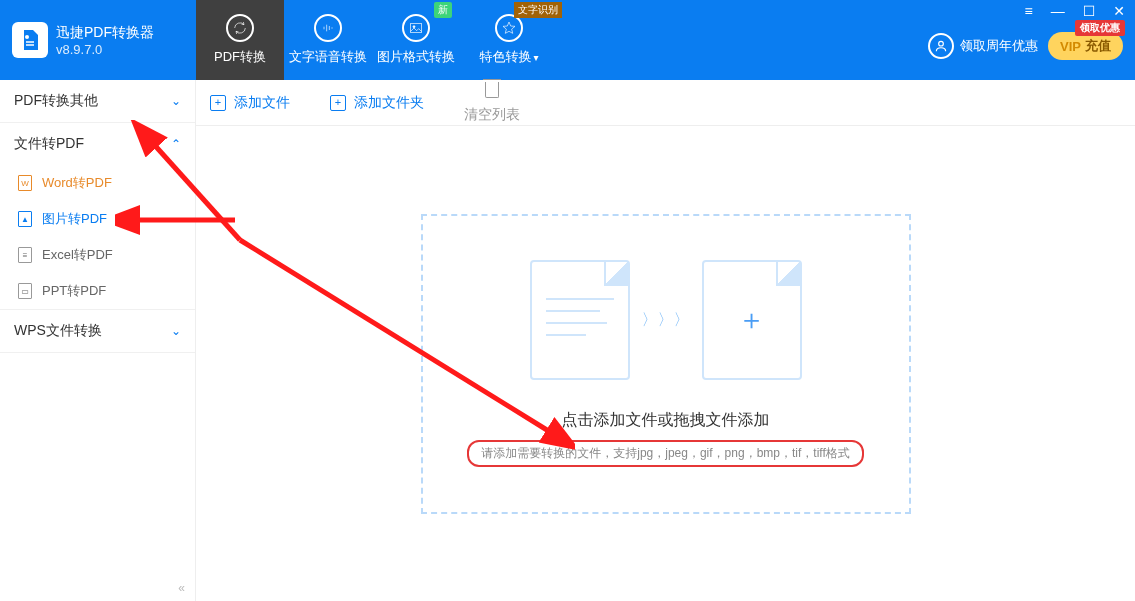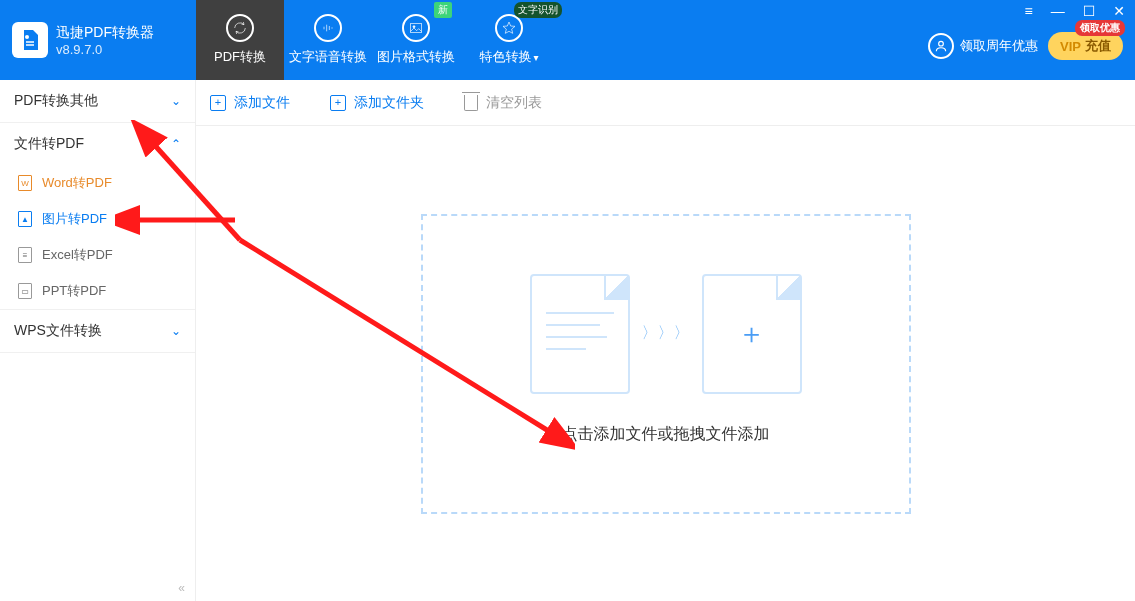--- a/index.html
+++ b/index.html
@@ -14,47 +14,47 @@
 .app-version { font-size: 13px; opacity: 0.85; }
 
 .tabs { display: flex; }
 .tab { width: 88px; display: flex; flex-direction: column; align-items: center; justify-content: center; font-size: 13px; cursor: pointer; position: relative; }
 .tab.active { background: #404040; }
 .tab .tab-icon { width: 28px; height: 28px; border: 2px solid #fff; border-radius: 50%; display: flex; align-items: center; justify-content: center; margin-bottom: 6px; }
 .tab .tab-icon svg { width: 16px; height: 16px; stroke: #fff; fill: none; }
 .tab-label { white-space: nowrap; }
 .tab .caret { margin-left: 2px; font-size: 10px; }
 .badge-new { position: absolute; top: 2px; right: 8px; background: #3dd47a; font-size: 10px; padding: 1px 4px; border-radius: 2px; }
-.badge-text { position: absolute; top: 2px; right: -4px; background: #14532d; font-size: 10px; padding: 1px 4px; border-radius: 7px; }
+.badge-text { position: absolute; top: 2px; right: -4px; background: #a16207; font-size: 10px; padding: 1px 4px; border-radius: 0; }
 
 .header-right { position: absolute; right: 0; top: 0; height: 100%; display: flex; flex-direction: column; align-items: flex-end; }
 .window-controls { display: flex; height: 20px; gap: 18px; padding: 4px 10px 0 0; }
 .window-controls span { cursor: pointer; font-size: 14px; line-height: 1; }
 .right-buttons { display: flex; align-items: center; gap: 10px; margin-top: 12px; padding-right: 12px; }
 .anniversary { display: flex; align-items: center; gap: 6px; font-size: 13px; cursor: pointer; }
 .avatar-icon { width: 26px; height: 26px; border: 2px solid #fff; border-radius: 50%; display: flex; align-items: center; justify-content: center; }
 .vip-btn { background: #ffd45e; color: #8a5a00; border-radius: 14px; padding: 5px 12px; font-size: 13px; font-weight: bold; display: flex; align-items: center; gap: 4px; position: relative; cursor: pointer; }
-.vip-badge { position: absolute; top: -12px; right: -2px; background: #e63737; color: #fff; font-size: 10px; padding: 1px 5px; border-radius: 7px; }
+.vip-badge { position: absolute; top: -12px; right: -2px; background: #e63737; color: #fff; font-size: 10px; padding: 1px 5px; border-radius: 2px; }
 
 .main { display: flex; height: calc(100% - 80px); justify-content: space-between; }
 .sidebar { width: 196px; border-right: 1px solid #eee; background: #fff; display: flex; flex-direction: column; }
 .side-group { border-bottom: 1px solid #f0f0f0; }
 .side-header { height: 42px; display: flex; align-items: center; justify-content: space-between; padding: 0 14px; font-size: 14px; color: #333; cursor: pointer; }
 .chevron { color: #0a7df1; font-size: 12px; }
 .side-items { }
 .side-item { height: 36px; display: flex; align-items: center; padding-left: 18px; font-size: 13px; color: #666; cursor: pointer; gap: 10px; }
 .side-item.active { color: #0a7df1; }
 .side-item.active .file-icon { border-color: #0a7df1; }
 .file-icon { width: 14px; height: 16px; border: 1px solid #999; border-radius: 1px; display: flex; align-items: center; justify-content: center; font-size: 8px; }
 .sidebar-close { margin-top: auto; align-self: flex-end; padding: 6px 10px; color: #bbb; font-size: 12px; cursor: pointer; }
 
 .content { flex: 1; display: flex; flex-direction: column; }
 .toolbar { height: 46px; border-bottom: 1px solid #eee; display: flex; align-items: center; padding-left: 14px; gap: 40px; }
 .tool-btn { display: flex; align-items: center; gap: 8px; color: #0a7df1; font-size: 14px; cursor: pointer; }
-.tool-btn.muted { color: #999; }
+.tool-btn.muted { color: #999; flex-direction: column; }
 .tool-icon { width: 16px; height: 16px; border: 1.5px solid currentColor; border-radius: 2px; display: flex; align-items: center; justify-content: center; font-size: 11px; line-height: 1; }
 .tool-icon.trash { width: 14px; height: 16px; border: 1.5px solid currentColor; border-top: none; border-radius: 0 0 2px 2px; position: relative; }
 .tool-icon.trash::before { content: ""; position: absolute; top: -3px; left: -3px; right: -3px; height: 1.5px; background: currentColor; }
 
 .drop-area { flex: 1; display: flex; align-items: center; justify-content: center; }
 .drop-box { width: 490px; height: 300px; border: 2px dashed #b9d9f9; display: flex; flex-direction: column; align-items: center; justify-content: center; cursor: pointer; }
 .graphic { display: flex; align-items: center; gap: 12px; margin-bottom: 30px; }
 .doc-rect { width: 100px; height: 120px; border: 2px solid #cfe5fb; border-radius: 4px; position: relative; }
 .doc-rect::before { content: ""; position: absolute; top: 0; right: 0; width: 22px; height: 22px; background: linear-gradient(135deg, transparent 48%, #cfe5fb 50%); border-left: 2px solid #cfe5fb; border-bottom: 2px solid #cfe5fb; }
 .doc-lines { position: absolute; left: 14px; right: 14px; top: 36px; }
@@ -220,20 +220,21 @@
                 <div></div>
                 <div></div>
               </div>
           </div>
           <div class="arrows">〉〉〉</div>
           <div class="doc-rect">
             <div class="plus-box">＋</div>
           </div>
         </div>
         <div class="drop-title">点击添加文件或拖拽文件添加</div>
+        <div class="drop-hint">请添加需要转换的文件，支持jpg，jpeg，gif，png，bmp，tif，tiff格式</div>
       </div>
     </div>
   </div>
 </div>
 
 <svg class="annotation" style="left:130px; top:120px;" width="120" height="130">
   <defs>
       <marker id="ah1" markerWidth="10" markerHeight="10" refX="2" refY="3" orient="auto">
         <path d="M0,0 L0,6 L8,3 z" fill="#ff1a1a"></path>
       </marker>

